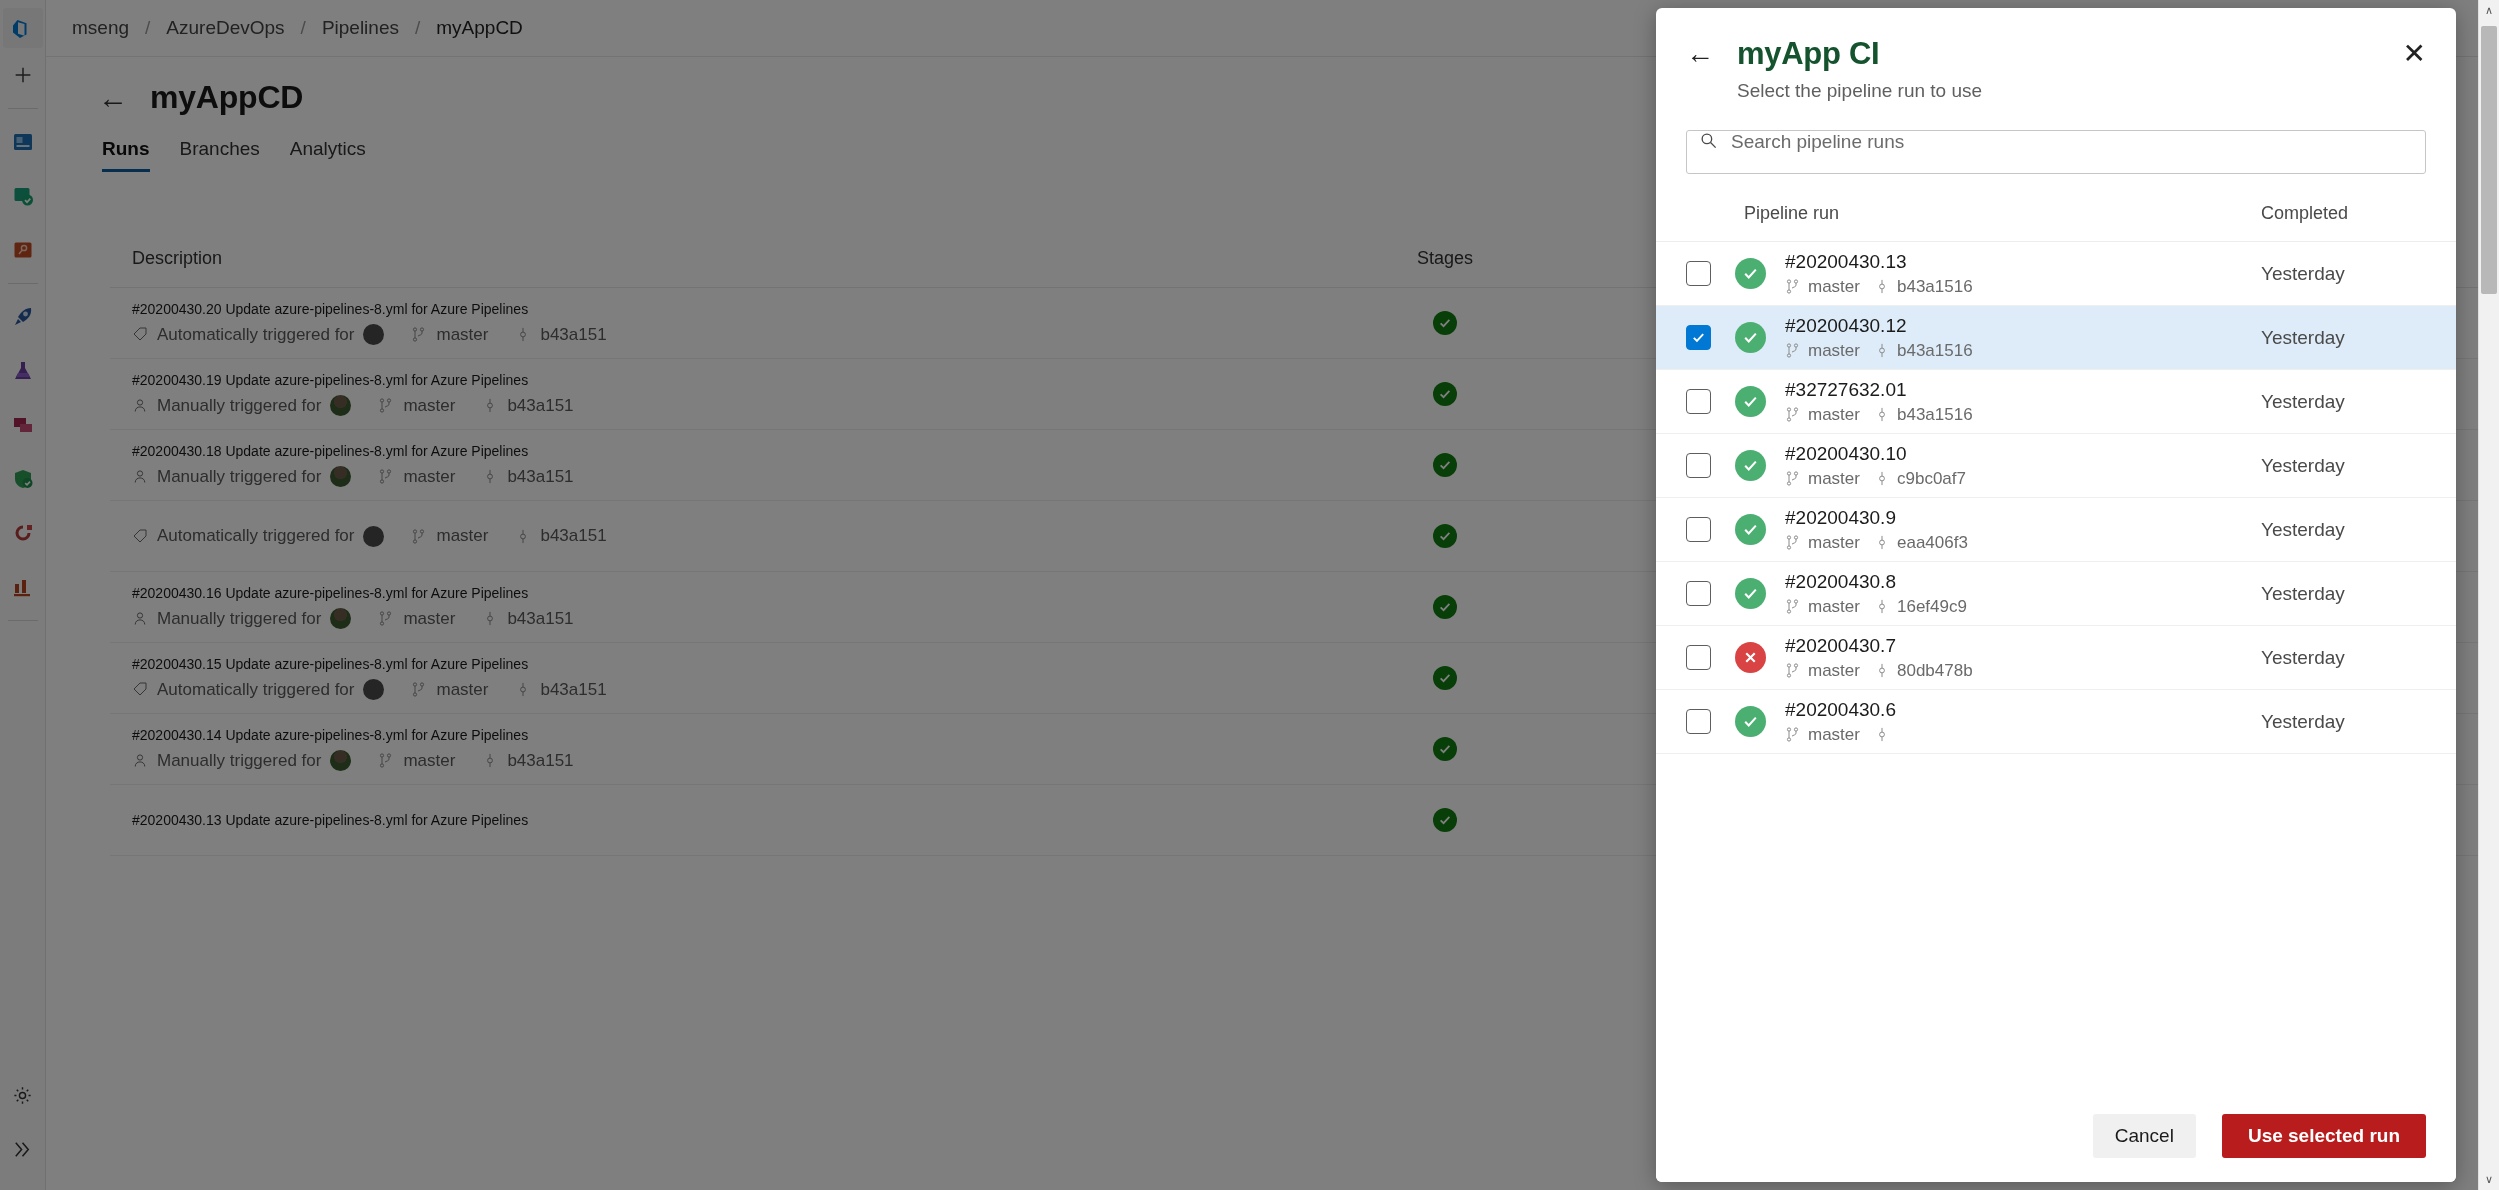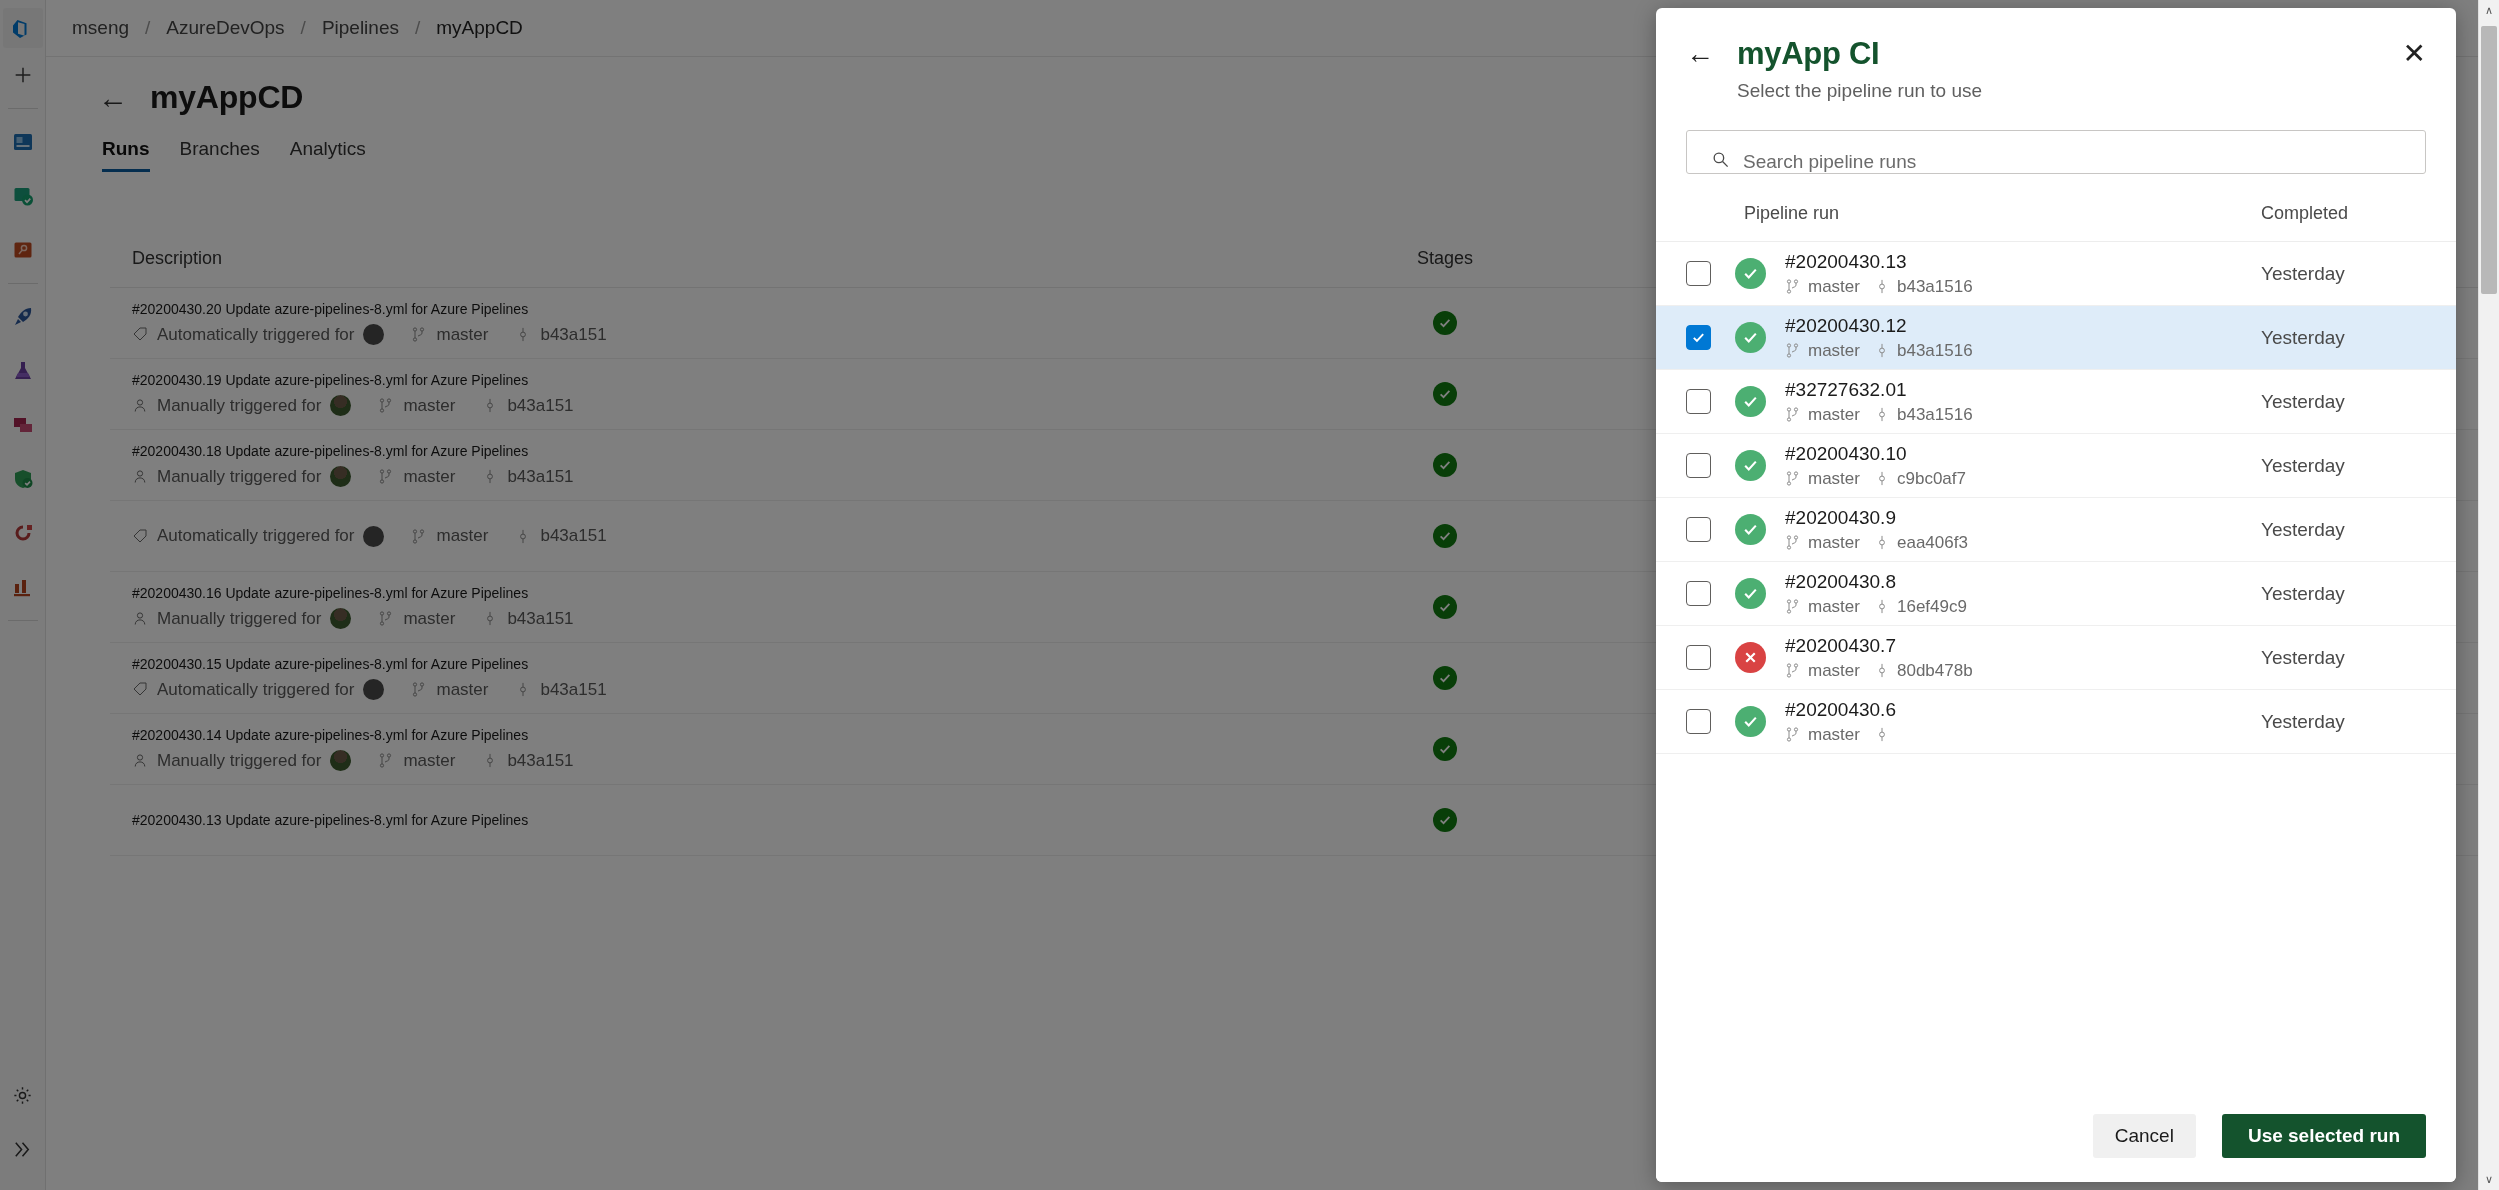--- a/index.html
+++ b/index.html
@@ -82,22 +82,22 @@
     display:flex; flex-direction:column; overflow:hidden;
   }
   .dlg-head { padding: 28px 30px 0 30px; }
   .dlg-title-row { display:flex; align-items:center; }
   .dlg-back { font-size: 28px; color:#222; margin-right: 23px; line-height:1; background:none;border:none;cursor:pointer;font-family:inherit; }
   .dlg-title { font-size: 31px; font-weight: 600; color:#14532d; letter-spacing:-0.3px; }
   .dlg-close { margin-left:auto; font-size: 28px; color:#222; line-height:1; background:none;border:none;cursor:pointer;font-family:inherit; }
   .dlg-sub { font-size: 19px; color:#5f5f5f; margin-top: 8px; margin-left: 51px; }
 
   .dlg-search-wrap { padding: 28px 30px 0 30px; }
-  .searchbox { display:flex; align-items:flex-end; height: 44px; border:1px solid #c8c6c4; border-radius:3px;
-               padding: 0 24px; background:#fff; }
+  .searchbox { display:flex; align-items:flex-start; height: 44px; border:1px solid #c8c6c4; border-radius:3px;
+               padding: 0 12px; background:#fff; }
   .searchbox svg { width:19px;height:19px;flex:none; }
   .searchbox input { border:none; outline:none; flex:1; margin-left: 13px; font-size: 19px; color:#323130;
                      font-family:inherit; background:transparent; }
   .searchbox input::placeholder { color:#6b6b6b; }
 
   .list-head { display:flex; align-items:center; height: 56px; padding: 0 30px; margin-top: 12px;
                border-bottom:1px solid #ededed; font-size: 18px; color:#4a4a4a; }
   .lh-run { margin-left: 58px; }
   .lh-comp { margin-left:auto; width: 165px; }
 
@@ -116,21 +116,21 @@
   .lr-text { margin-left: 19px; display:flex; flex-direction:column; gap:4px; }
   .lr-name { font-size: 19px; color:#1b1b1b; }
   .lr-meta { display:flex; align-items:center; gap:7px; font-size: 17px; color:#6a6a6a; }
   .lr-when { margin-left:auto; width:165px; font-size:19px; color:#4a4a4a; }
 
   .dlg-foot { height: 92px; display:flex; align-items:center; justify-content:flex-end; gap:16px;
               padding: 0 30px; background:#fff; }
   .btn { height: 44px; border:none; border-radius:3px; font-size:19px; cursor:pointer;
          font-family:inherit; padding: 0 22px; margin-left: 10px; }
   .btn.secondary { background:#f0f0f0; color:#1b1b1b; }
-  .btn.primary { background:#14532d; color:#fff; font-weight:600; padding: 0 26px; }
+  .btn.primary { background:#b91c1c; color:#fff; font-weight:600; padding: 0 26px; }
 
   .gicon { width:16px; height:17px; flex:none; }
 </style>
 </head>
 <body>
 
 <div id="root">
 
   <div id="bgpage">
 

